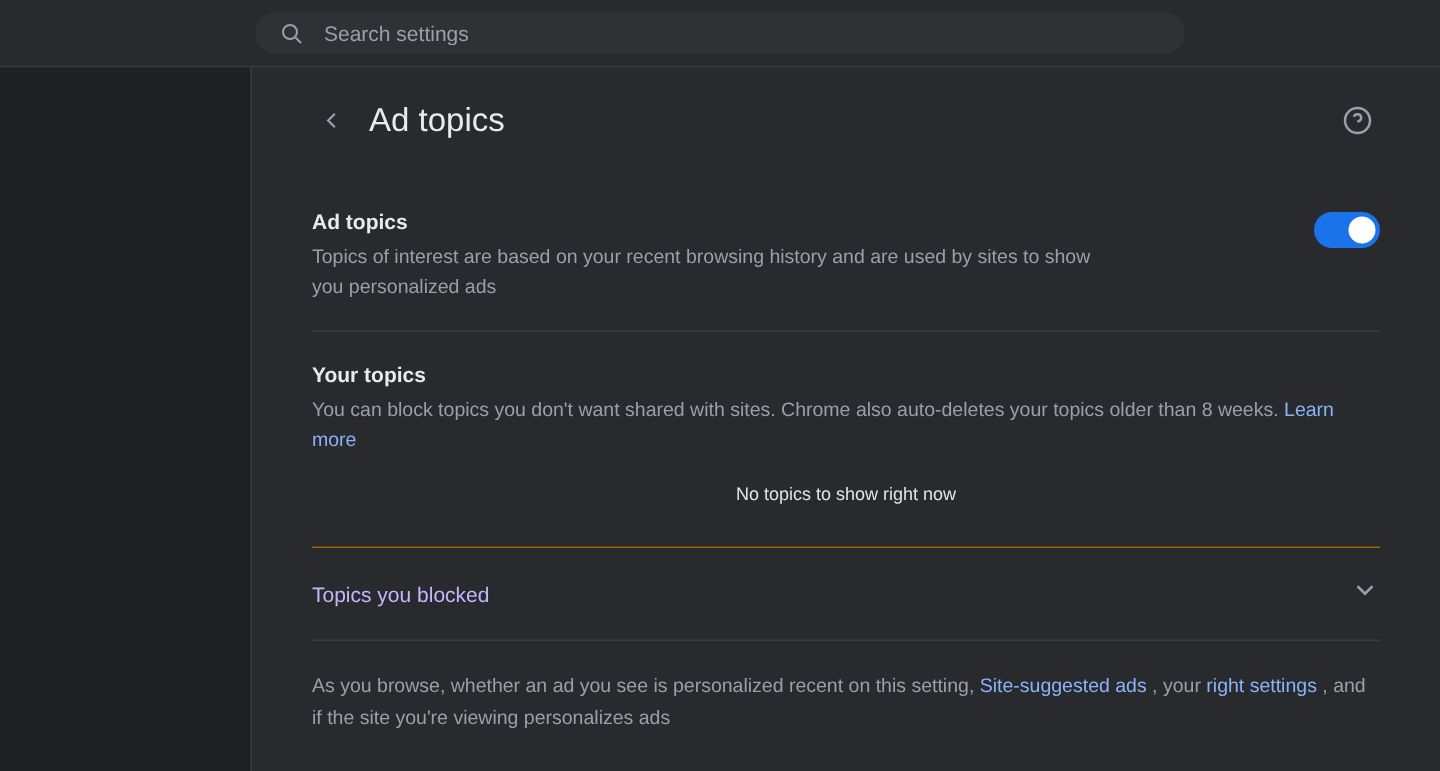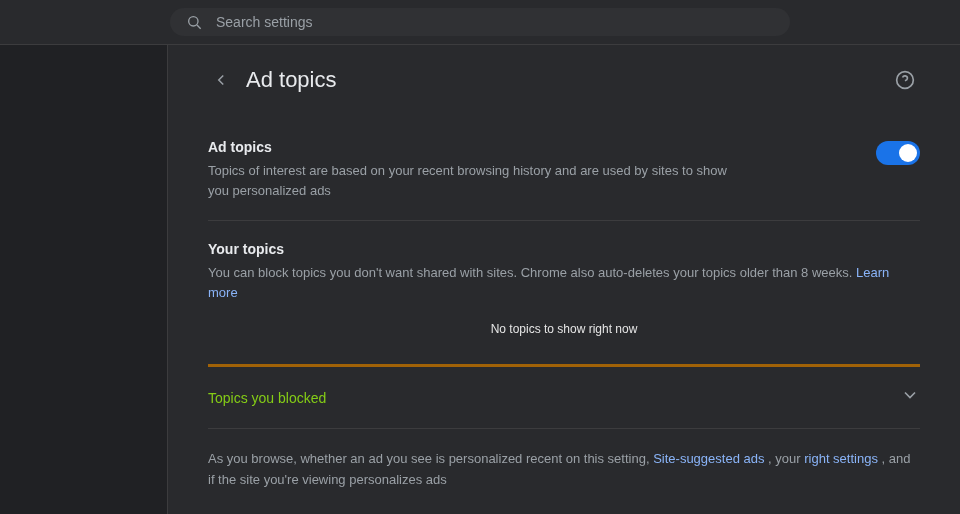--- a/index.html
+++ b/index.html
@@ -186,21 +186,21 @@
       width: 18px;
       height: 18px;
       background-color: #fff;
       border-radius: 50%;
       transition: right 0.2s;
     }
 
     
     .your-topics-section {
       padding: 20px 0;
-      border-bottom: 3px solid #a16207;
+      border-bottom: 1px solid #a16207;
     }
 
     .learn-more-link {
       color: #8ab4f8;
       text-decoration: none;
     }
 
     .no-topics {
       font-size: 12px;
       color: #e5e5e5;
@@ -217,21 +217,21 @@
     .blocked-section-row {
       display: flex;
       align-items: center;
       justify-content: space-between;
       cursor: pointer;
     }
 
     .blocked-section-title {
       font-size: 14px;
       font-weight: 500;
-      color: #84cc16;
+      color: #c4b5fd;
     }
 
     .chevron-icon {
       color: #9aa0a6;
       font-size: 18px;
     }
 
     
     .footer-note {
       padding: 20px 0;

